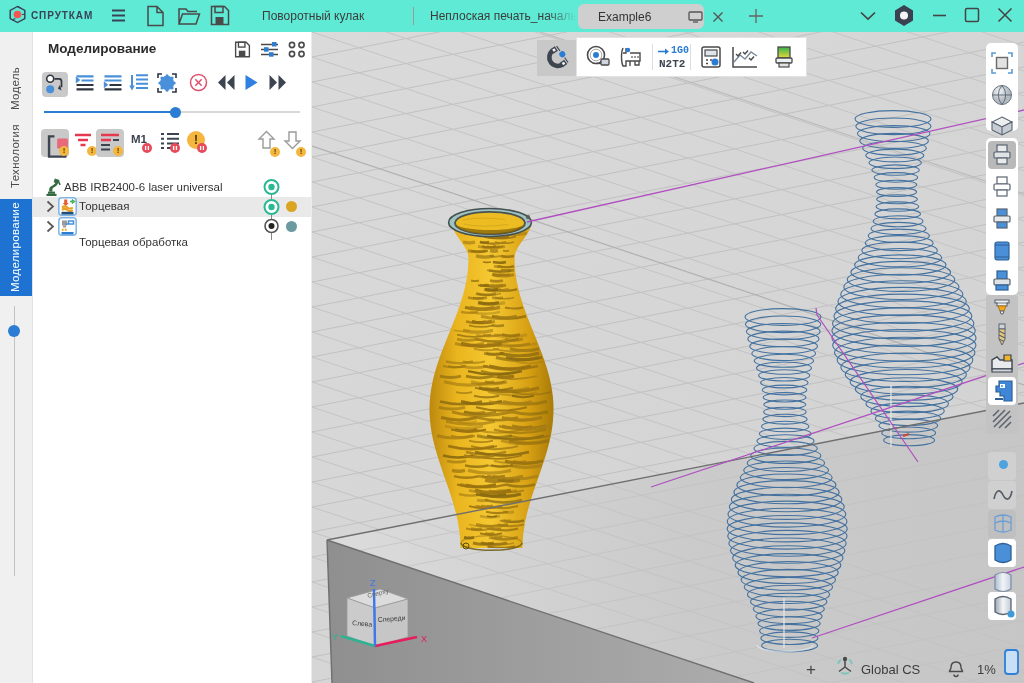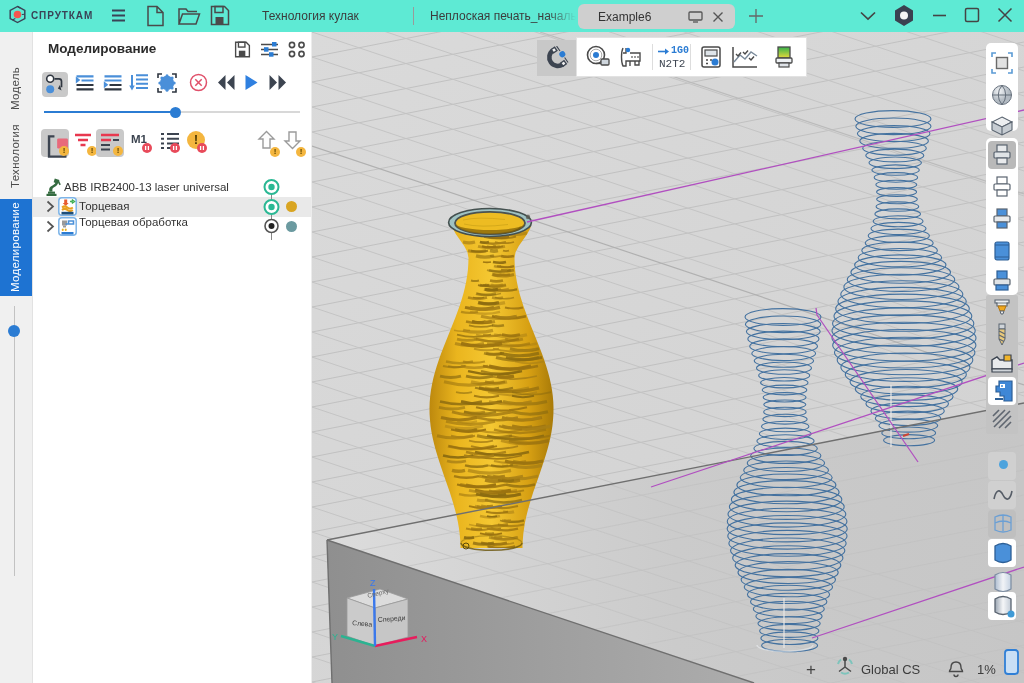--- a/index.html
+++ b/index.html
@@ -3,21 +3,21 @@
 <style>
 *{margin:0;padding:0;box-sizing:border-box}
 html,body{width:1024px;height:683px;overflow:hidden;font-family:"Liberation Sans",sans-serif;background:#f1f1f1}
 .abs{position:absolute}
 #topbar{position:absolute;left:0;top:0;width:1024px;height:32px;background:#5eead4}
 
 #brand{position:absolute;left:31px;top:10px;font-size:10px;font-weight:700;letter-spacing:0.9px;color:#3a4356}
 #t1{position:absolute;left:262px;top:9px;font-size:12px;color:#3c3c3c}
 #tsep{position:absolute;left:413px;top:7px;width:1px;height:18px;background:#9a9a9a}
 #t2{position:absolute;left:430px;top:9px;font-size:12px;color:#3c3c3c;width:146px;overflow:hidden;white-space:nowrap;-webkit-mask-image:linear-gradient(90deg,#000 80%,transparent)}
-#tab{position:absolute;left:578px;top:4px;width:157px;height:25px;background:#cfcfcf;border-radius:6px}
+#tab{position:absolute;left:578px;top:4px;width:126px;height:25px;background:#cfcfcf;border-radius:6px}
 #tab .tx{position:absolute;left:20px;top:6px;font-size:12px;color:#333}
 #sidebar{position:absolute;left:0;top:32px;width:32px;height:651px;background:#f0f0f0}
 .vtab{position:absolute;left:0;width:32px;color:#4a4a4a;font-size:11.5px;writing-mode:vertical-rl;transform:rotate(180deg);text-align:center;letter-spacing:.3px}
 .vtab.act{background:#1e73d2;color:#fff;font-weight:400}
 #panel{position:absolute;left:32px;top:32px;width:280px;height:651px;background:#ffffff;border-left:1px solid #e2e2e2;border-right:1px solid #ececec}
 #ptitle{position:absolute;left:48px;top:41px;font-size:13.5px;font-weight:700;color:#2b2b2b}
 .selbtn{position:absolute;background:#c9c9c9;border-radius:4px}
 .row2ico{position:absolute;top:129px;width:27px;height:27px}
 #magbtn{position:absolute;left:537px;top:40px;width:40px;height:36px;background:#c8c8c8}
 #vtb{position:absolute;left:577px;top:38px;width:229px;height:38px;background:#fff;box-shadow:0 0 0 1px #e2e2e2}
@@ -579,21 +579,21 @@
       <path d="M2,1.5 h9 l6,6 v13 h-15 z M11,1.5 v6 h6" fill="none" stroke="#4a4a4a" stroke-width="1.5"></path>
     </svg>
  <svg class="abs" style="left:177px;top:6px" width="24" height="20" viewBox="0 0 24 20">
       <path d="M2,18 V3 h7 l2,2.5 h9 M2,18 l3.5,-10 h17 l-3.5,10 z" fill="none" stroke="#4a4a4a" stroke-width="1.5"></path>
     </svg>
  <svg class="abs" style="left:210px;top:5px" width="20" height="21" viewBox="0 0 20 21">
       <path d="M1.5,1.5 h13 l4,4 v14 h-17 z" fill="none" stroke="#4a4a4a" stroke-width="1.5"></path>
       <rect x="5" y="1.5" width="8" height="6" fill="none" stroke="#4a4a4a" stroke-width="1.5"></rect>
       <rect x="5.5" y="12" width="8" height="7" fill="#4a4a4a"></rect>
     </svg>
- <div id="t1">Технология кулак</div>
+ <div id="t1">Поворотный кулак</div>
  <div id="tsep"></div>
  <div id="t2">Неплоская печать_начальн</div>
  <div id="tab">
       <span class="tx">Example6</span>
   <svg class="abs" style="left:110px;top:7px" width="15" height="12" viewBox="0 0 15 12">
         <rect x="1" y="1" width="13" height="8" rx="1" fill="none" stroke="#555" stroke-width="1.3"></rect>
         <path d="M5,11 h5" stroke="#555" stroke-width="1.3"></path>
       </svg>
   <svg class="abs" style="left:134px;top:6.5px" width="12" height="12">
         <path d="M1.5,1.5 L10.5,10.5 M10.5,1.5 L1.5,10.5" stroke="#555" stroke-width="1.4"></path>
@@ -754,21 +754,21 @@
 <div class="treerow" style="top:197px;background:#e9e9e9"></div>
 <svg class="abs" style="left:45px;top:178px" width="17" height="18" viewBox="0 0 17 18">
     <g fill="#356b40">
       <rect x="1.5" y="15.8" width="10" height="2.2"></rect>
       <rect x="3" y="13.6" width="7" height="2.2"></rect>
       <path d="M4.5,13.8 c-1,-3.8 0.5,-5.3 3,-6.4 c2.2,-1 3.2,-1.9 2.9,-3.6 l2.4,-0.5 c0.6,2.9 -0.9,4.7 -3.3,5.8 c-1.9,0.85 -2.5,1.6 -2,4.4 z"></path>
       <path d="M9.8,0.6 l4.6,1.5 l-1.2,3.6 l-4.6,-1.5 z"></path>
       <path d="M13.6,1.8 l2.2,4.8 l-1.4,0.6 l-2,-4.4 z"></path>
     </g>
   </svg>
-<div class="treerow" style="top:181px;left:64px">ABB IRB2400-13 laser universal</div>
+<div class="treerow" style="top:181px;left:64px">ABB IRB2400-6 laser universal</div>
 <svg class="abs" style="left:46px;top:200px" width="9" height="13">
     <path d="M1.5,1.5 L7,6.5 L1.5,11.5" fill="none" stroke="#555" stroke-width="1.7"></path>
   </svg>
 <svg class="abs" style="left:58px;top:197px" width="19" height="19" viewBox="0 0 19 19">
     <rect x="0.8" y="0.8" width="17.4" height="17.4" rx="3" fill="#fff" stroke="#7db4e8" stroke-width="1.5"></rect>
     <path d="M6.2,2.5 h3 v3.5 h1.5 l-3,3 l-3,-3 h1.5 z" fill="#e85c30"></path>
     <path d="M12,4.5 h2.8 m-1,-1.8 l2.6,1.8 l-2.6,1.8" stroke="#3eae52" stroke-width="1.5" fill="none"></path>
     <path d="M4,10.5 q2.7,-2.2 5.4,0 q2.7,2.2 5.4,0 M4,13 q2.7,-2.2 5.4,0 q2.7,2.2 5.4,0" stroke="#e8a020" stroke-width="2" fill="none"></path>
     <rect x="3.5" y="14.8" width="12" height="2.7" fill="#1e4e79"></rect>
   </svg>
@@ -777,21 +777,21 @@
     <path d="M1.5,1.5 L7,6.5 L1.5,11.5" fill="none" stroke="#555" stroke-width="1.7"></path>
   </svg>
 <svg class="abs" style="left:58px;top:217px" width="19" height="19" viewBox="0 0 19 19">
     <rect x="0.8" y="0.8" width="17.4" height="17.4" rx="3" fill="#fff" stroke="#7db4e8" stroke-width="1.5"></rect>
     <rect x="4" y="3.5" width="5" height="5" fill="#9a9a9a"></rect>
     <path d="M6.5,8.5 v2" stroke="#9a9a9a" stroke-width="3"></path>
     <path d="M10.5,7 h5 v-3 h-5 z M15.5,7 h-8" stroke="#4a90d9" stroke-width="1.6" fill="none"></path>
     <path d="M4,12 l1.5,1.5 m0,-1.5 l-1.5,1.5 m3,-1.5 l1.5,1.5 m0,-1.5 l-1.5,1.5" stroke="#e8b020" stroke-width="1.2"></path>
     <rect x="3.5" y="15" width="12" height="2.5" fill="#2b7cd3"></rect>
   </svg>
-<div class="treerow" style="top:216px;left:79px">Торцевая обработка</div>
+<div class="treerow" style="top:236px;left:79px">Торцевая обработка</div>
 <svg class="abs" style="left:262px;top:178px" width="22" height="70" viewBox="0 0 22 70">
 <line x1="9.5" y1="15" x2="9.5" y2="62" stroke="#888" stroke-width="1"></line>
 <circle cx="9.5" cy="9" r="7" fill="#fff" stroke="#2bb894" stroke-width="2"></circle>
     <circle cx="9.5" cy="9" r="3.2" fill="#2bb894"></circle>
 <circle cx="9.5" cy="29" r="7" fill="#fff" stroke="#2bb894" stroke-width="2"></circle>
     <circle cx="9.5" cy="29" r="3.2" fill="#2bb894"></circle>
 <circle cx="9.5" cy="48" r="6.5" fill="#fff" stroke="#555" stroke-width="1.6"></circle>
     <circle cx="9.5" cy="48" r="3" fill="#222"></circle>
 </svg>
 <div class="abs" style="left:286px;top:201px;width:11px;height:11px;border-radius:50%;background:#d9a522"></div>
@@ -818,21 +818,21 @@
     <path d="M5,4 c-2,4 -2,14 0,18 h3 v-5 h4 v5 M8,4 v5 h-3 M12,9 h10 v8 H12 M17,17 v4 h4 v-4" fill="none" stroke="#4a4a4a" stroke-width="1.4"></path>
     <circle cx="10" cy="6" r="2.2" fill="#2b7cd3"></circle>
     <path d="M14,12 v2 M17,12 v2 M20,12 v2" stroke="#4a4a4a" stroke-width="1.1"></path>
   </svg>
 <div class="abs" style="left:652px;top:44px;width:1px;height:26px;background:#ddd"></div>
 <svg class="abs" style="left:657px;top:47px" width="13" height="9">
     <path d="M1,4.5 h8" stroke="#2b7cd3" stroke-width="1.6"></path>
     <path d="M8,1.5 l4,3 l-4,3 z" fill="#2b7cd3"></path>
   </svg>
 <div class="abs" style="left:671px;top:44.5px;font-size:10px;font-weight:700;color:#2b7cd3;font-family:'Liberation Mono',monospace">1G0</div>
-<div class="abs" style="left:659px;top:58px;font-size:11px;font-weight:400;color:#3c4450;font-family:'Liberation Mono',monospace">N2T2</div>
+<div class="abs" style="left:659px;top:58px;font-size:11px;font-weight:700;color:#3c4450;font-family:'Liberation Mono',monospace">N2T2</div>
 <div class="abs" style="left:690px;top:44px;width:1px;height:26px;background:#ddd"></div>
 <svg class="abs" style="left:698px;top:44px" width="26" height="26" viewBox="0 0 26 26">
     <rect x="4" y="3" width="18" height="20" rx="2" fill="none" stroke="#4a4a4a" stroke-width="1.5"></rect>
     <rect x="7" y="6" width="12" height="6" fill="#dfe5ea" stroke="#4a4a4a" stroke-width="1.2"></rect>
     <path d="M8,16 h2 M8,19.5 h2 M12,16 h2" stroke="#4a4a4a" stroke-width="1.4"></path>
     <circle cx="17" cy="18" r="3.5" fill="#2b7cd3"></circle>
   </svg>
 <svg class="abs" style="left:731px;top:45px" width="28" height="25" viewBox="0 0 28 25">
     <path d="M2,2 V22 H26" fill="none" stroke="#4a4a4a" stroke-width="1.5"></path>
     <path d="M3,17 L9,10 L14,14 L20,7 L26,11" fill="none" stroke="#7a8a9a" stroke-width="1.4"></path>

